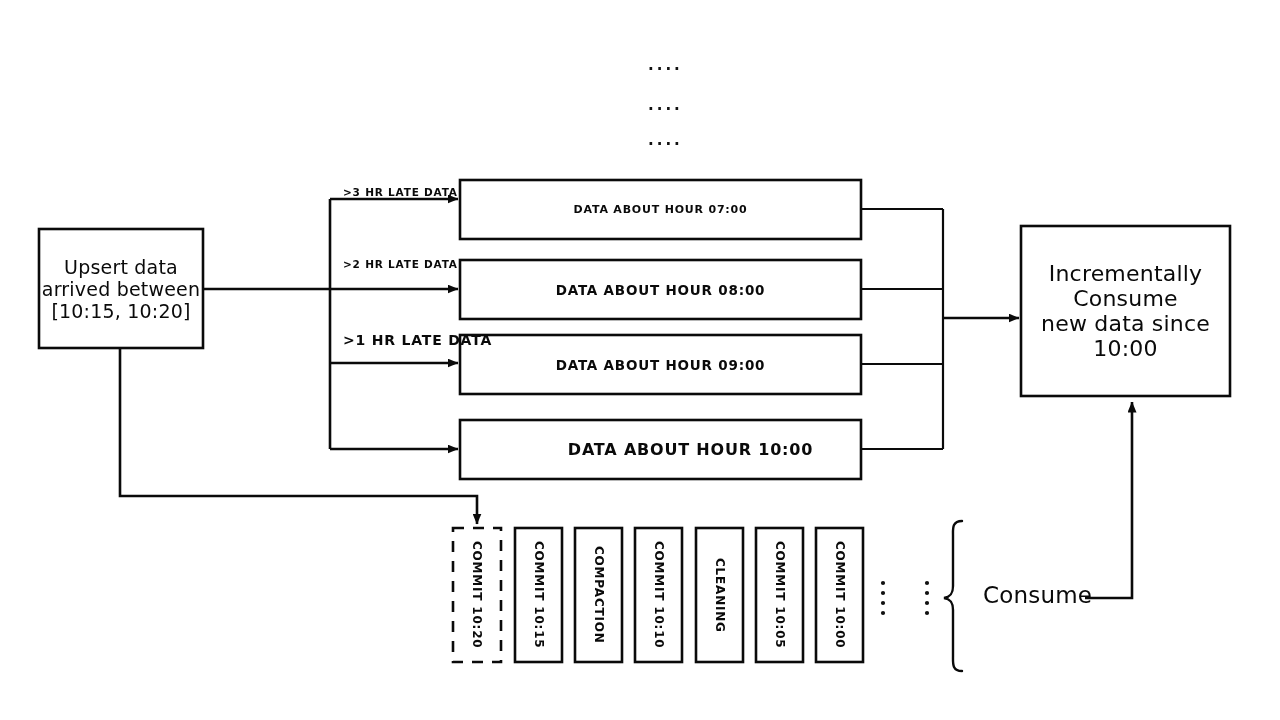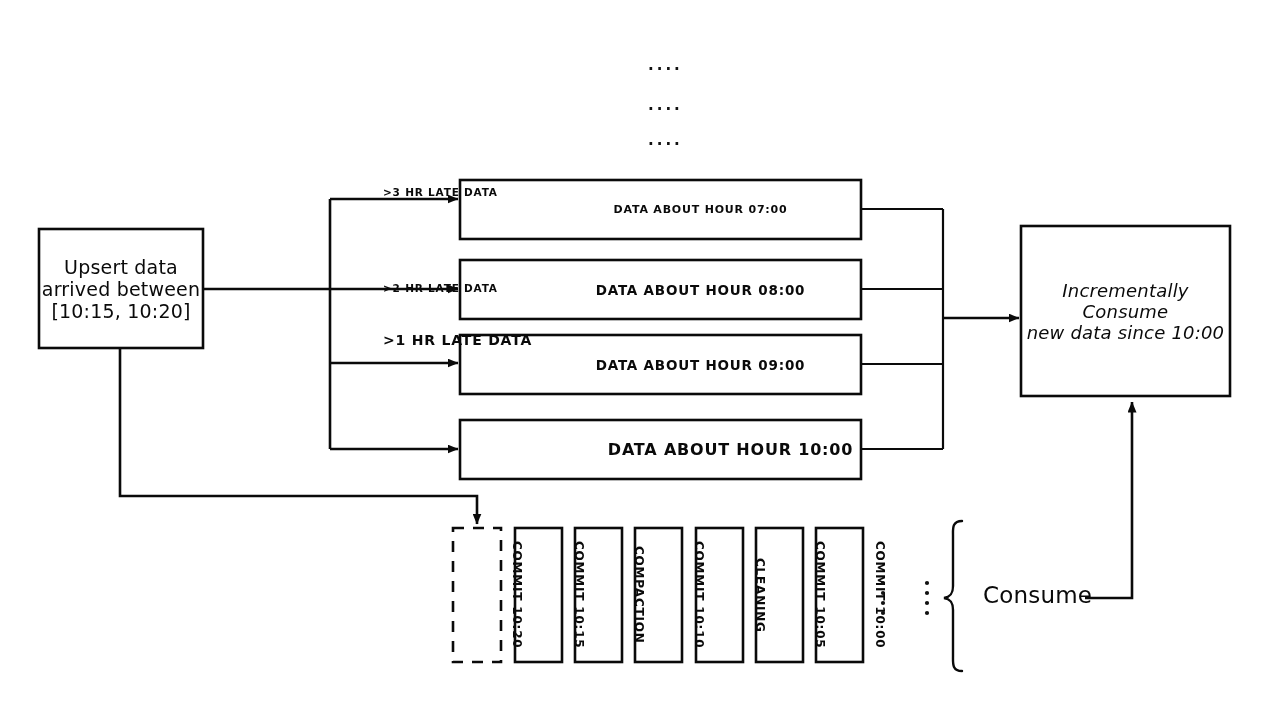--- a/index.html
+++ b/index.html
@@ -26,21 +26,20 @@
     color: #0a0a0a;
     white-space: pre;
     line-height: 1.18;
   }
   
   .marker {
     font-family: "DejaVu Sans", sans-serif;
     font-weight: bold;
     letter-spacing: 0.8px;
     text-transform: uppercase;
-    margin-left: 40px;
   }
   
   .hand {
     font-family: "DejaVu Sans", sans-serif;
     font-weight: 400;
     letter-spacing: 0.2px;
   }
   .box-text {
     position: absolute;
     display: flex;
@@ -135,29 +134,29 @@
 
   <div class="dots-row" style="left:648px; top:56px;">....</div>
   <div class="dots-row" style="left:648px; top:96px;">....</div>
   <div class="dots-row" style="left:648px; top:131px;">....</div>
 
   <div class="box-text hand" style="left:39px; top:229px; width:164px; height:119px; font-size:19px; white-space:pre-line;">Upsert data
 arrived between
 [10:15, 10:20]</div>
 
   <div class="lbl marker" style="left:343px; top:186px; font-size:10.5px;">&gt;3 HR LATE DATA</div>
-  <div class="lbl marker" style="left:343px; top:282px; font-size:10.5px;">&gt;2 HR LATE DATA</div>
+  <div class="lbl marker" style="left:343px; top:258px; font-size:10.5px;">&gt;2 HR LATE DATA</div>
   <div class="lbl marker" style="left:343px; top:332px; font-size:14px;">&gt;1 HR LATE DATA</div>
 
   <div class="box-text marker" style="left:460px; top:180px; width:401px; height:59px; font-size:11px;">DATA ABOUT HOUR 07:00</div>
   <div class="box-text marker" style="left:460px; top:260px; width:401px; height:59px; font-size:13.5px;text-align:center;">DATA ABOUT HOUR 08:00</div>
   <div class="box-text marker" style="left:460px; top:335px; width:401px; height:59px; font-size:13.5px;text-align:right;">DATA ABOUT HOUR 09:00</div>
   <div class="box-text marker" style="left:460px; top:420px; width:461px; height:59px; font-size:16px;">DATA ABOUT HOUR 10:00</div>
 
-  <div class="box-text hand" style="left:1021px; top:226px; width:209px; height:170px; font-size:18px; white-space:pre-line;font-style:italic;">Incrementally Consume
+  <div class="box-text hand" style="left:1021px; top:226px; width:209px; height:170px; font-size:22px; white-space:pre-line;">Incrementally Consume
 new data since 10:00</div>
 
   <div class="vert-text marker" style="left:453px; top:528px; width:48px; height:134px; font-size:12px;">COMMIT 10:20</div>
   <div class="vert-text marker" style="left:515px; top:528px; width:47px; height:134px; font-size:12px;">COMMIT 10:15</div>
   <div class="vert-text marker" style="left:575px; top:528px; width:47px; height:134px; font-size:12px;">COMPACTION</div>
   <div class="vert-text marker" style="left:635px; top:528px; width:47px; height:134px; font-size:12px;">COMMIT 10:10</div>
   <div class="vert-text marker" style="left:696px; top:528px; width:47px; height:134px; font-size:12px;">CLEANING</div>
   <div class="vert-text marker" style="left:756px; top:528px; width:47px; height:134px; font-size:12px;">COMMIT 10:05</div>
   <div class="vert-text marker" style="left:816px; top:528px; width:47px; height:134px; font-size:12px;">COMMIT 10:00</div>
 

